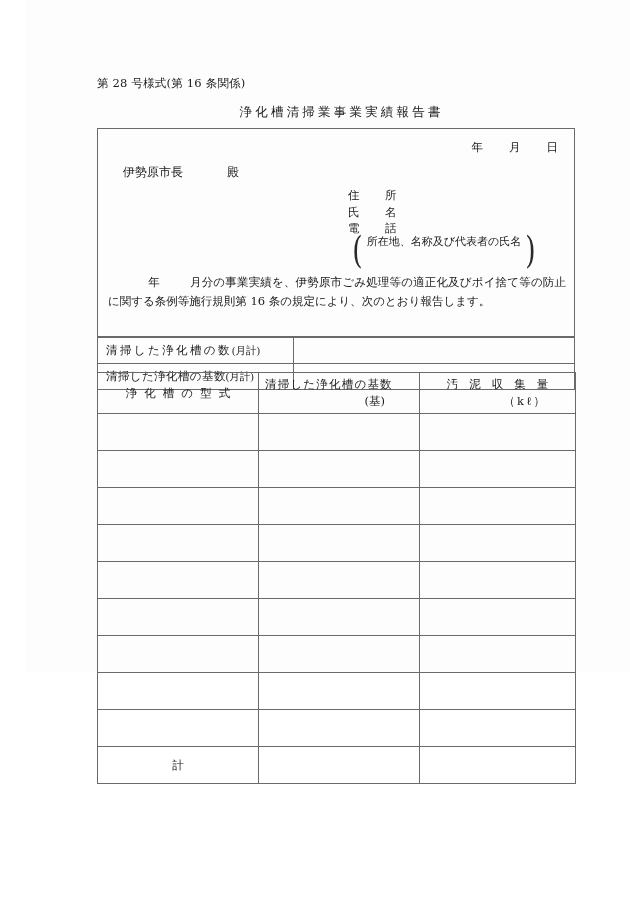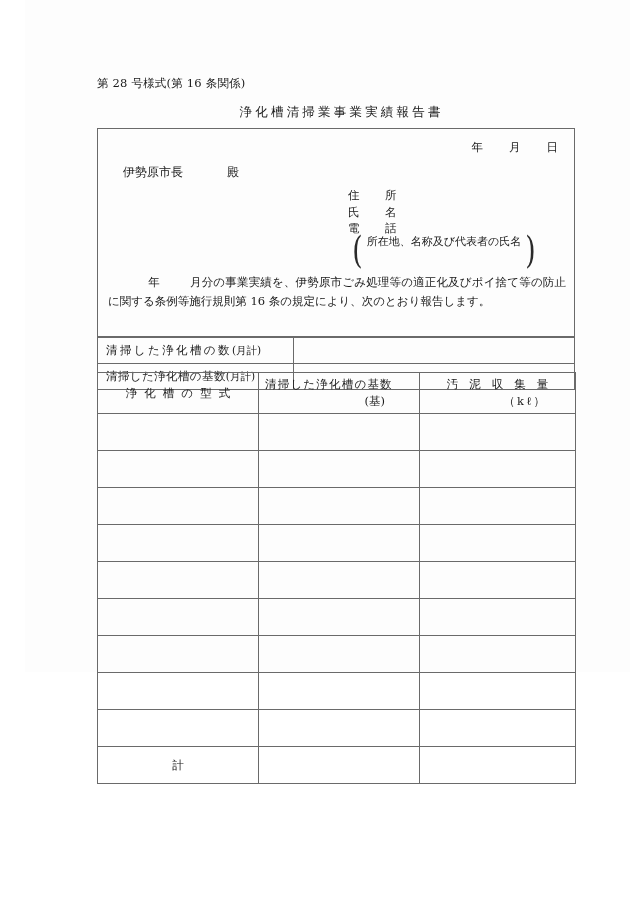--- a/index.html
+++ b/index.html
@@ -136,20 +136,21 @@
     width: 478px;
     border-collapse: collapse;
     table-layout: fixed;
   }
   .summary td {
     border: 1px solid #6a6a6a;
     height: 26px;
     font-size: 11.5px;
     padding: 0 8px;
     box-sizing: border-box;
+    font-family: Liberation Serif, serif;
   }
   .summary td.label { width: 196px; white-space: nowrap; }
   .summary .sp { letter-spacing: 2.4px; }
   .summary .sp2 { letter-spacing: 0.4px; }
   .summary .small { font-size: 10.5px; letter-spacing: 0; }
 
   
   .data-table {
     position: absolute;
     left: 72px;

